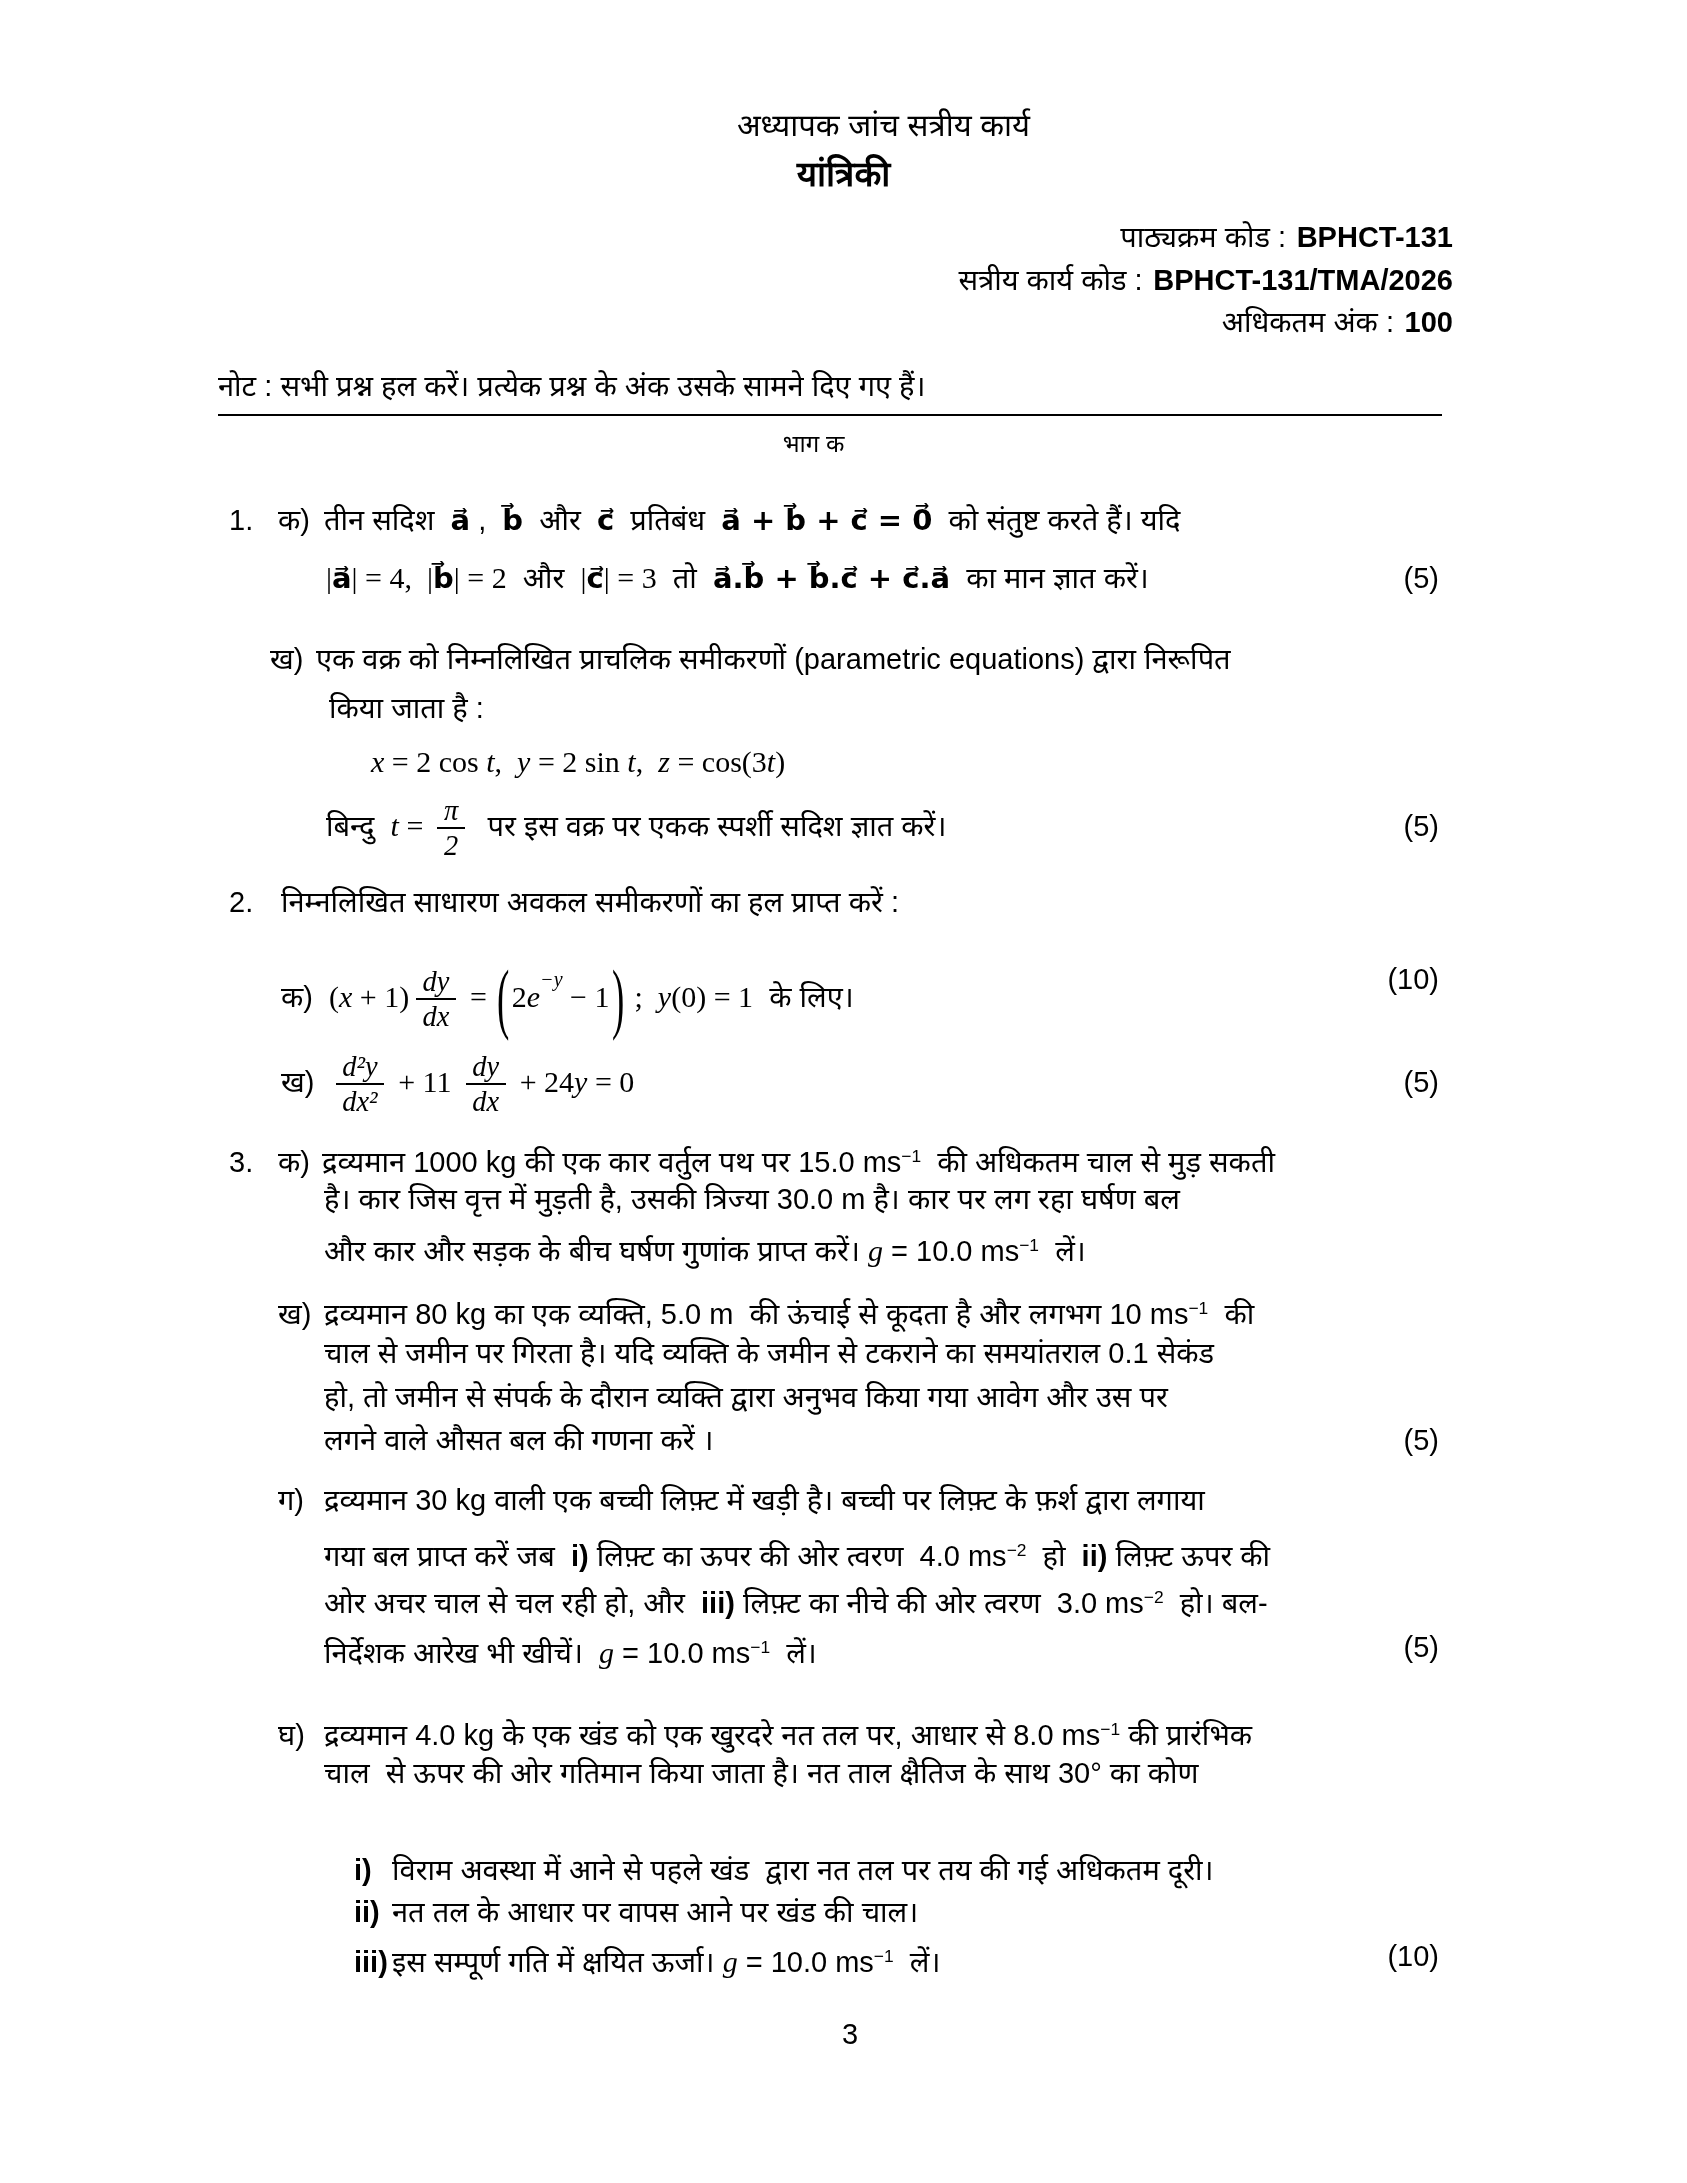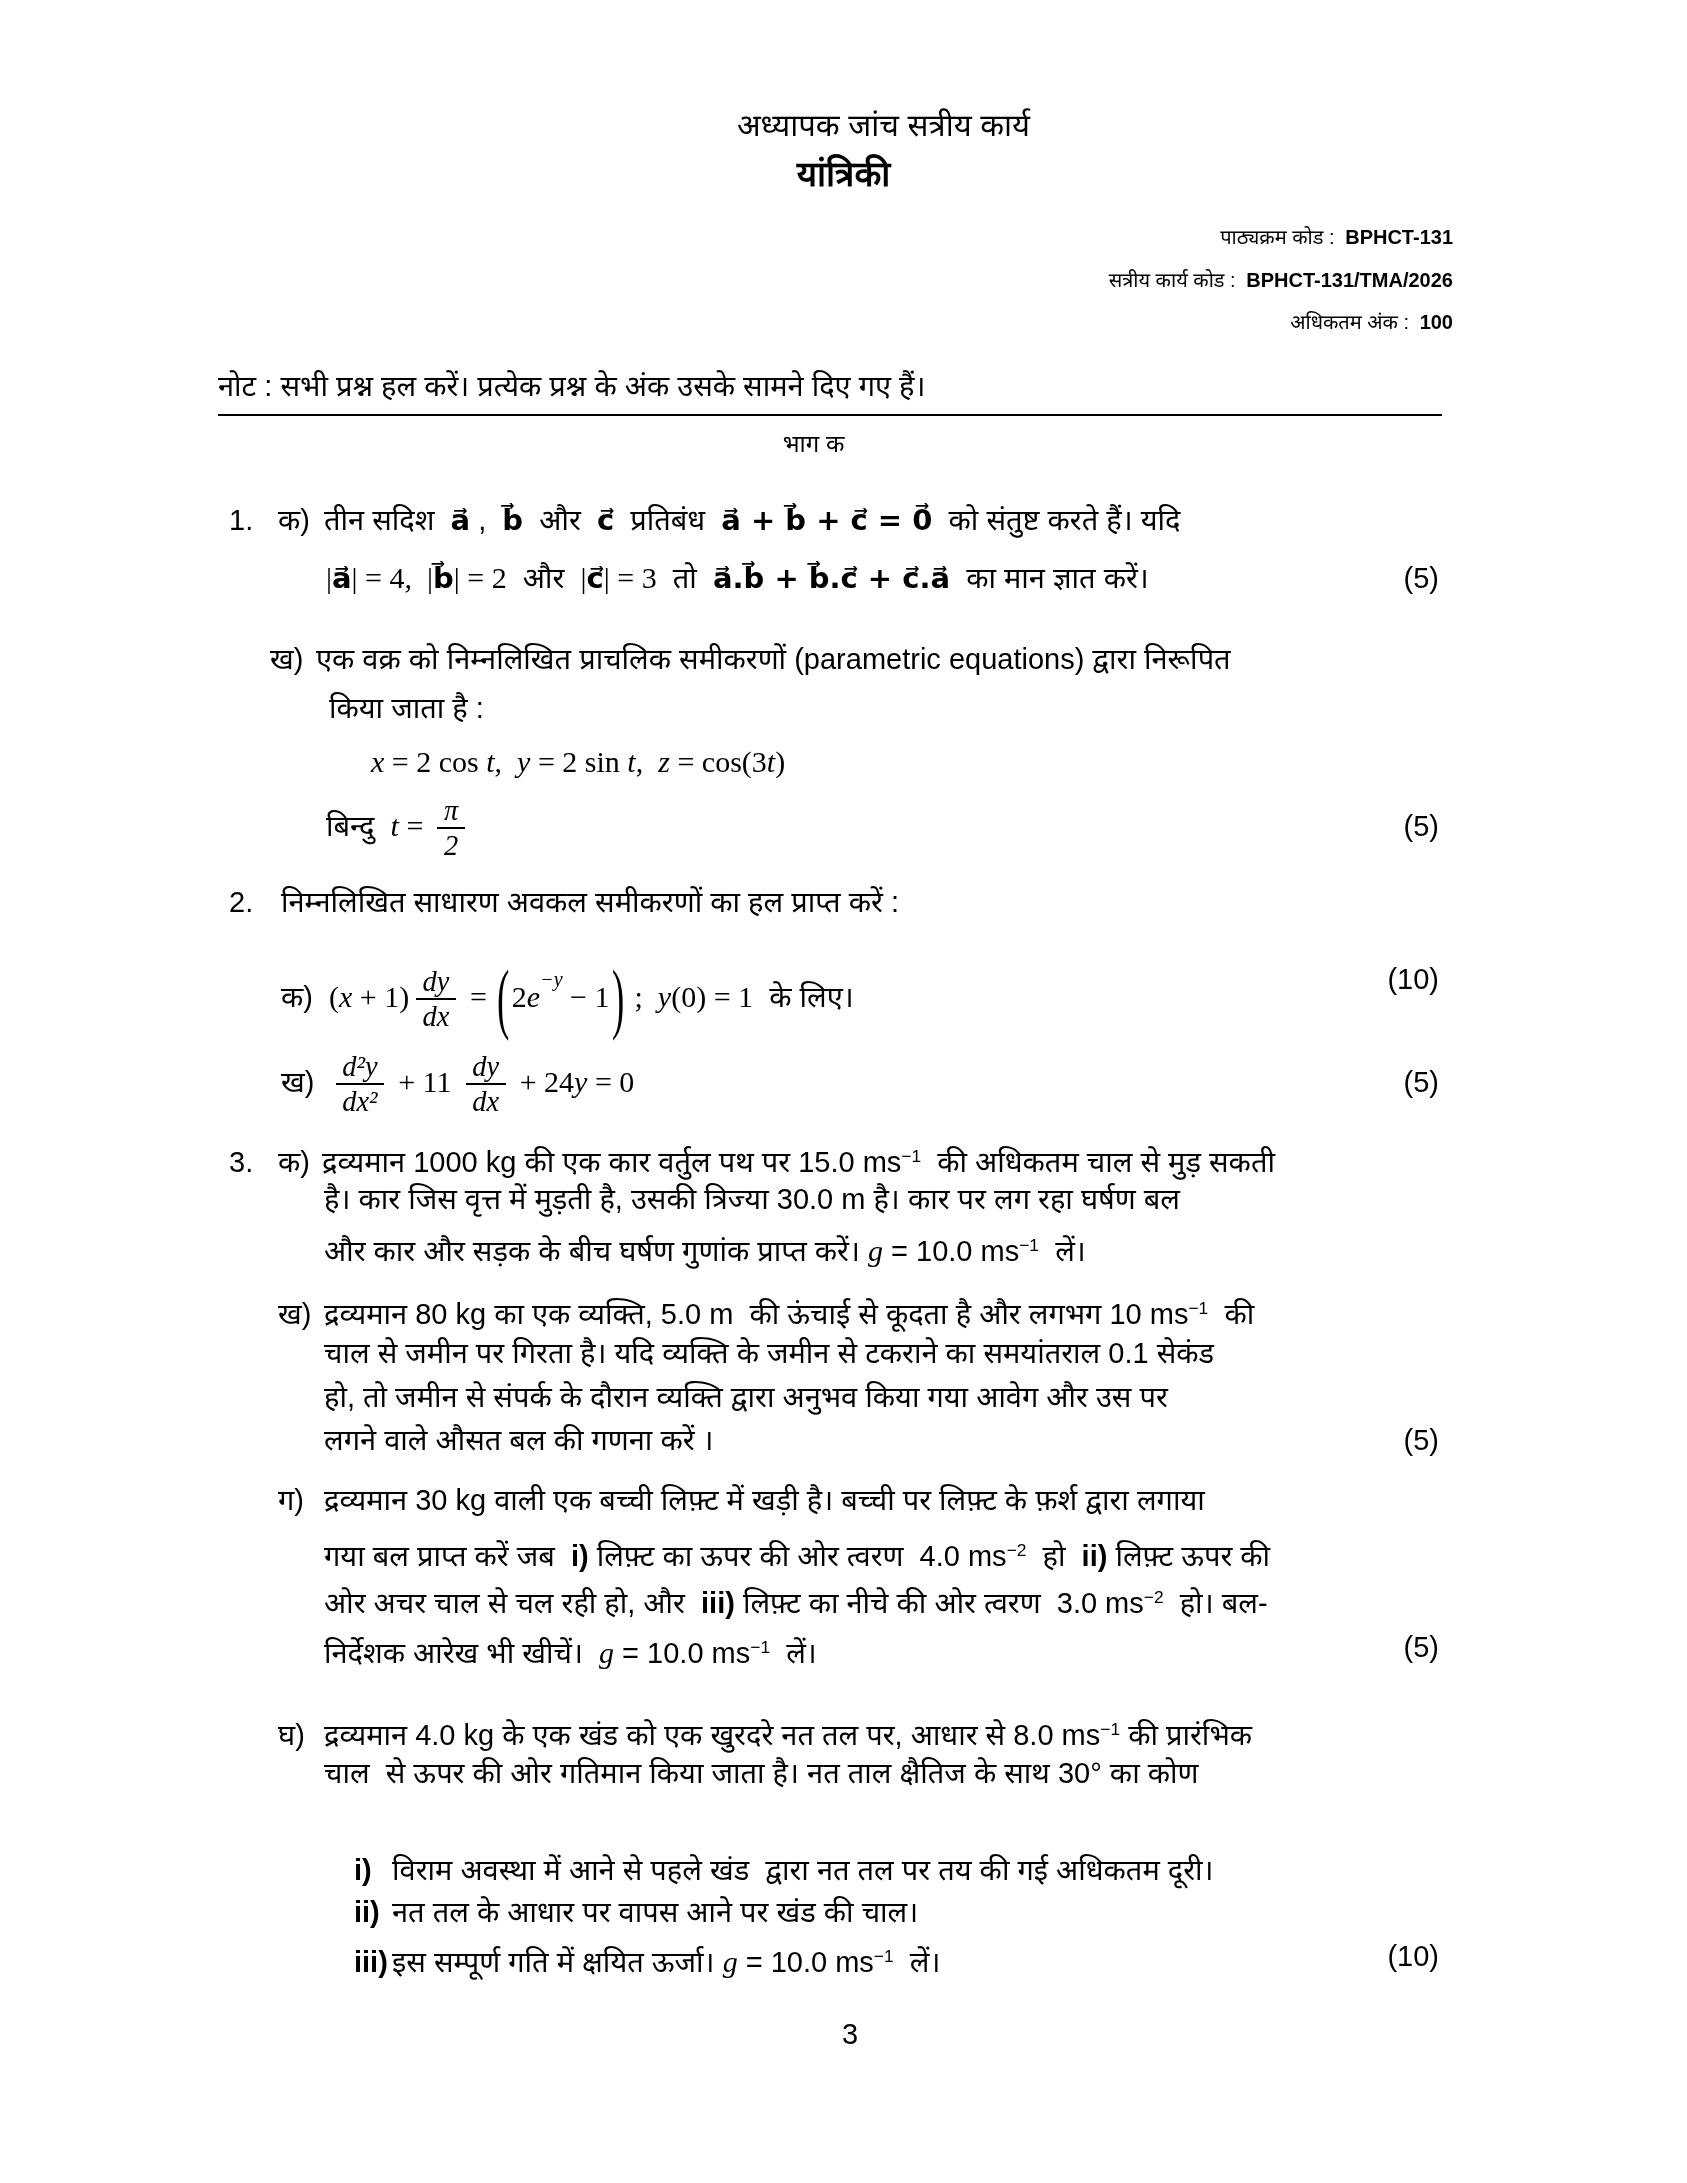--- a/index.html
+++ b/index.html
@@ -2,21 +2,21 @@
 <html style="font-size:10.6px"><head>
 <meta charset="utf-8">
 <style>
   html,body{margin:0;padding:0;}
   body{width:1687px;height:2183px;background:#ffffff;}
   #page{position:relative;width:1687px;height:2183px;background:#ffffff;color:#000;
         font-family:"Liberation Sans","DejaVu Sans",sans-serif;overflow:hidden;}
   .line{position:absolute;white-space:pre;font-size:29px;line-height:46px;}
   .title{left:0;top:103px;width:1687px;text-align:center;font-size:31px;margin-left:40px;}
   .subtitle{left:0;top:151px;width:1687px;text-align:center;font-size:35px;font-weight:bold;}
-  .meta{left:662px;width:791px;text-align:right;font-size:20px;}
+  .meta{left:662px;width:791px;text-align:right;font-size:29px;}
   .mv{font-weight:bold;margin-left:10.6px;}
   .note{left:218px;top:363px;width:1224px;border-bottom:2.6px solid #000;padding-bottom:5.3px;}
   .part{left:218px;top:421px;width:1191px;text-align:center;font-size:24px;}
   .marks{left:1323px;width:116px;text-align:right;}
   .qnum{display:inline-block;min-width:49px;}
   .qlab{display:inline-block;min-width:46px;}
   .qlab2{display:inline-block;min-width:48px;}
   .ilab{display:inline-block;min-width:38px;font-weight:bold;}
   .b{font-weight:bold;}
   .vec{font-weight:bold;font-family:"DejaVu Sans","Liberation Sans",sans-serif;}
@@ -53,21 +53,21 @@
   <div class="line" style="left:229px;top:497px"><span class="qnum">1.</span><span class="qlab">क)</span><span>तीन सदिश  </span><span class="vec">a⃗</span><span> ,  </span><span class="vec">b⃗</span><span>  और  </span><span class="vec">c⃗</span><span>  प्रतिबंध  </span><span class="vec">a⃗ + b⃗ + c⃗ = 0⃗</span><span>  को संतुष्ट करते हैं। यदि</span></div>
 
   <div class="line" style="left:326px;top:550px;line-height:56px"><span class="mr">|</span><span class="vec">a⃗</span><span class="mr">| = 4,  |</span><span class="vec">b⃗</span><span class="mr">| = 2</span><span>  और  </span><span class="mr">|</span><span class="vec">c⃗</span><span class="mr">| = 3</span><span>  तो  </span><span class="vec">a⃗.b⃗ + b⃗.c⃗ + c⃗.a⃗</span><span>  का मान ज्ञात करें।</span></div>
   <div class="line marks" style="top:550px;line-height:56px">(5)</div>
 
   <div class="line" style="left:270px;top:636px"><span class="qlab">ख)</span><span>एक वक्र को निम्नलिखित प्राचलिक समीकरणों (parametric equations) द्वारा निरूपित</span></div>
   <div class="line" style="left:329px;top:685px">किया जाता है :</div>
 
   <div class="line" style="left:371px;top:734px;line-height:56px"><span class="mi">x</span><span class="mr"> = 2 cos </span><span class="mi">t</span><span class="mr">,  </span><span class="mi">y</span><span class="mr"> = 2 sin </span><span class="mi">t</span><span class="mr">,  </span><span class="mi">z</span><span class="mr"> = cos(3</span><span class="mi">t</span><span class="mr">)</span></div>
 
-  <div class="line" style="left:326px;top:785px;line-height:82px"><span>बिन्दु  </span><span class="mi">t</span><span class="mr"> = </span><span class="frac"><span class="fnum">π</span><span class="fden">2</span></span></div>
+  <div class="line" style="left:326px;top:785px;line-height:82px"><span>बिन्दु  </span><span class="mi">t</span><span class="mr"> = </span><span class="frac"><span class="fnum">π</span><span class="fden">2</span></span><span>  पर इस वक्र पर एकक स्पर्शी सदिश ज्ञात करें।</span></div>
   <div class="line marks" style="top:785px;line-height:82px">(5)</div>
 
   <div class="line" style="left:229px;top:879px"><span class="qnum" style="min-width:52px">2.</span><span>निम्नलिखित साधारण अवकल समीकरणों का हल प्राप्त करें :</span></div>
 
   <div class="line" style="left:281px;top:916px;line-height:126px"><span class="qlab2">क)</span><span class="mr">(</span><span class="mi">x</span><span class="mr"> + 1)</span><span class="frac"><span class="fnum">dy</span><span class="fden">dx</span></span><span class="mr"> = </span><span class="bigp">(</span><span class="mr">2</span><span class="mi">e</span><span class="esup">−y</span><span class="mr"> − 1</span><span class="bigp">)</span><span class="mr"> ;  </span><span class="mi">y</span><span class="mr">(0) = 1</span><span>  के लिए।</span></div>
   <div class="line marks" style="top:916px;line-height:126px">(10)</div>
 
   <div class="line" style="left:281px;top:1029px;line-height:106px"><span class="qlab2">ख)</span><span class="frac"><span class="fnum">d²y</span><span class="fden">dx²</span></span><span class="mr"> + 11 </span><span class="frac"><span class="fnum">dy</span><span class="fden">dx</span></span><span class="mr"> + 24</span><span class="mi">y</span><span class="mr"> = 0</span></div>
   <div class="line marks" style="top:1029px;line-height:106px">(5)</div>
 

